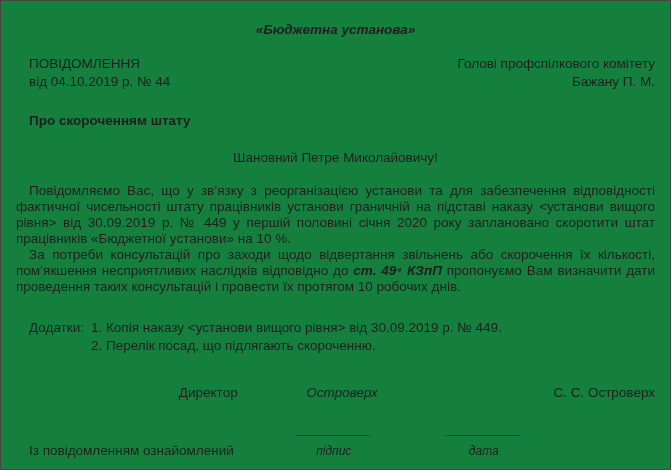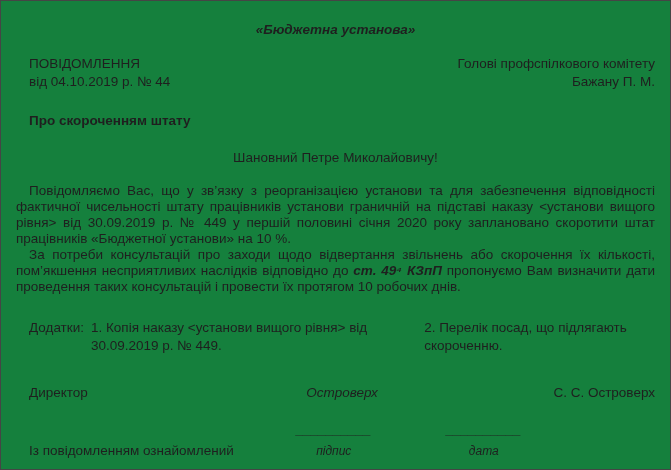--- a/index.html
+++ b/index.html
@@ -51,28 +51,28 @@
   }
   .emph { font-style: italic; font-weight: bold; }
   .attachments {
     display: flex;
     align-items: flex-start;
     gap: 7px;
     margin-left: 13px;
     margin-top: 24px;
     line-height: 18px;
   }
-  .attach-list { display: flex; flex-direction: row; }
+  .attach-list { display: flex; flex-direction: column; }
   .sign-row {
     display: flex;
     align-items: baseline;
     margin-top: 30px;
     margin-left: 13px;
   }
-  .sign-role { flex: 1; }
+  .sign-role { flex: 1; text-align: right; }
   .sign-script { flex: 1; text-align: center; font-style: italic; }
   .sign-name { flex: 1; text-align: right; }
   .ack-row {
     display: flex;
     align-items: flex-end;
     margin-top: 22px;
     margin-left: 13px;
   }
   .ack-text { white-space: nowrap; }
   .sig-slot {

